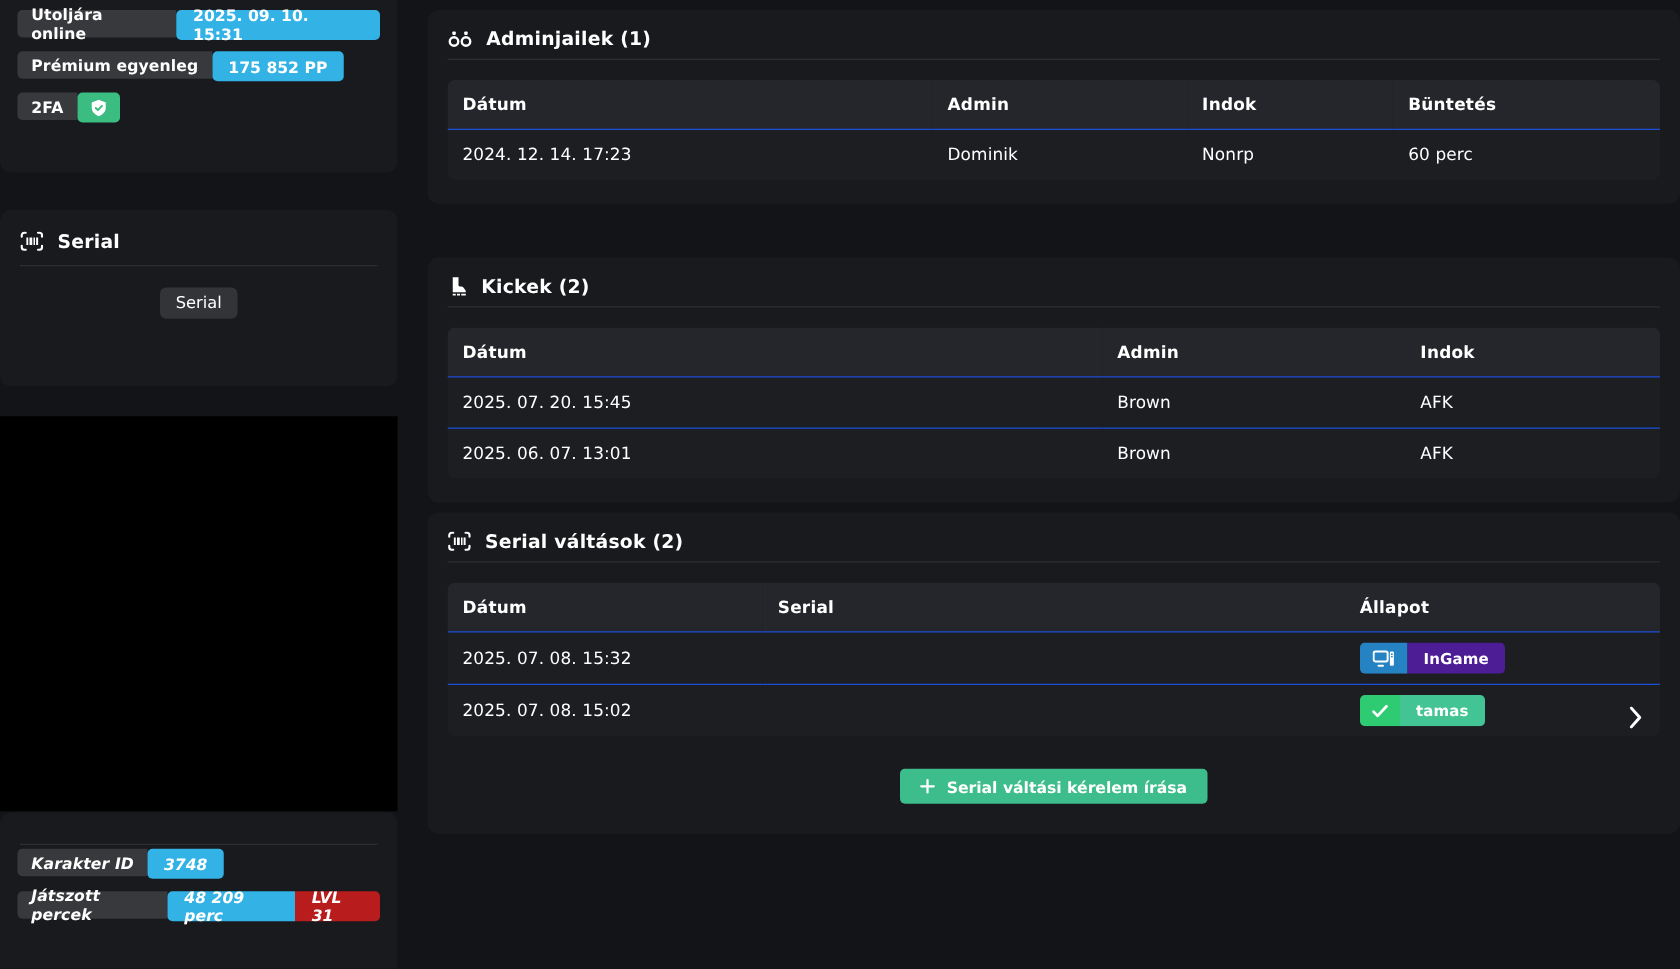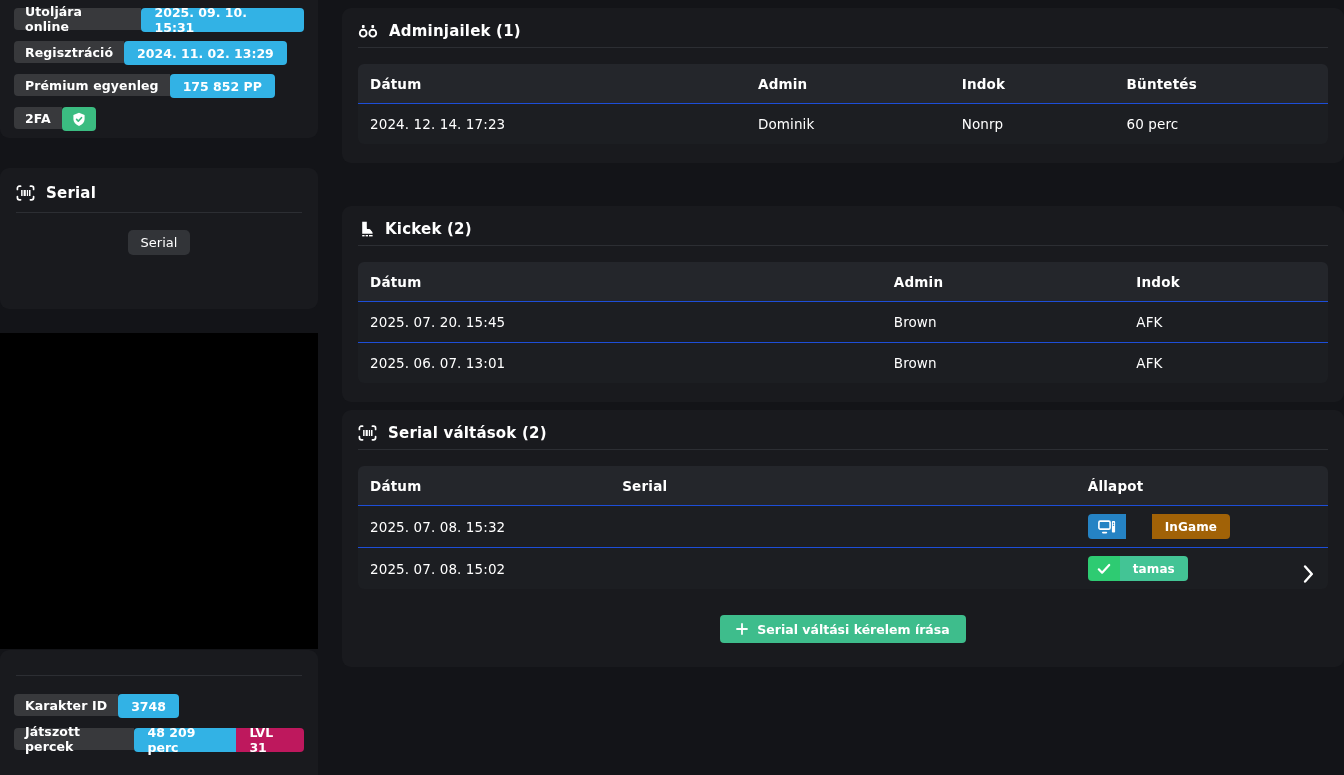--- a/index.html
+++ b/index.html
@@ -15,37 +15,37 @@
   .stat-row { display:flex; margin-bottom:9px; height:24px; }
   .stat-label {
     background:#38393c; font-size:12.5px; font-weight:700; letter-spacing:.1px;
     padding:0 11px; height:22px; display:flex; align-items:center; border-radius:4px 0 0 4px;
   }
   .stat-value {
     background:#32b2e5; font-size:12.5px; font-weight:700;
     padding:0 13px; height:24px; display:flex; align-items:center; border-radius:4px;
   }
   .stat-value.green { background:#3bbc81; width:34px; padding:0; justify-content:center; }
-  .stat-value.teal  { background:#be185d; border-radius:0 4px 4px 0; }
+  .stat-value.teal  { background:#b91c1c; border-radius:0 4px 4px 0; }
   .stat-value.mid   { border-radius:4px 0 0 4px; }
 
   .card-serial { left:0; top:168px; width:318px; height:141px; padding:16px 16px; box-sizing:border-box; }
   .card-header { display:flex; align-items:center; gap:11px; font-size:15px; font-weight:700; letter-spacing:.2px; }
   .divider { border-top:1px solid #2c2e33; margin-top:10px; }
   .btn-center { text-align:center; margin-top:17px; }
   .serial-btn {
     background:#323438; border:none; color:#fff; cursor:pointer;
     font-family:inherit; font-size:13px; padding:5px 13px; border-radius:5px;
   }
 
   .image-placeholder { position:absolute; left:0; top:333px; width:318px; height:316px; background:#000; }
 
   .card-character { left:0; top:650px; width:318px; height:150px; padding:16px 14px; box-sizing:border-box; }
   .card-character .divider { margin:9px 2px 0; }
-  .char-badges { margin-top:18px; }
+  .char-badges { margin-top:3px;font-style:italic; }
   .char-badges .stat-row { margin-bottom:10px; }
 
   
   .main-card { left:342px; width:1002px; padding:14px 16px; box-sizing:border-box; }
   .main-card .divider { margin-top:7px; }
   #card-adminjails { top:8px;   height:155px; }
   #card-kicks      { top:206px; height:196px; }
   #card-serials    { top:410px; height:257px; }
 
   .table-wrap { margin-top:16px; border-radius:6px; overflow:hidden; }
@@ -57,21 +57,21 @@
   td {
     background:#1c1e22; font-size:13.5px; padding:12px 12px;
     border-top:1px solid #1d4ed8; letter-spacing:.1px;
   }
   td.status-cell { padding-top:8px; padding-bottom:8px; }
 
   .pill { display:inline-flex; height:25px; border-radius:4px; overflow:hidden; font-size:12px; font-weight:700; vertical-align:middle; }
   .pill .pill-icon { display:flex; align-items:center; justify-content:center; }
   .pill .pill-text { display:flex; align-items:center; padding:0 13px; }
   .pill-blue  .pill-icon { background:#2583c4; width:38px; }
-  .pill-blue  .pill-text { background:#a16207;margin-left:26px; }
+  .pill-blue  .pill-text { background:#4c1d95; }
   .pill-green .pill-icon { background:#2ecb72; width:32px; }
   .pill-green .pill-text { background:#43c495; }
 
   .chevron { position:absolute; right:30px; top:155px; cursor:pointer; line-height:0; }
 
   .request-btn {
     display:inline-flex; align-items:center; gap:9px; cursor:pointer;
     background:#3ebd8c; color:#fff; border:none; border-radius:4px;
     font-family:inherit; font-size:12.5px; font-weight:700; padding:7px 16px; height:28px;
   }
@@ -81,24 +81,20 @@
 </style>
 </head>
 <body>
 
 <aside>
 
   <section class="card card-stats">
     <div class="stat-row">
       <span class="stat-label">Utoljára online</span>
       <span class="stat-value">2025. 09. 10. 15:31</span>
-    </div>
-    <div class="stat-row">
-      <span class="stat-label">Regisztráció</span>
-      <span class="stat-value">2024. 11. 02. 13:29</span>
     </div>
     <div class="stat-row">
       <span class="stat-label">Prémium egyenleg</span>
       <span class="stat-value">175 852 PP</span>
     </div>
     <div class="stat-row">
       <span class="stat-label">2FA</span>
       <span class="stat-value green">
         <span class="icon">
           <svg width="14" height="15" viewBox="0 0 14 15">

